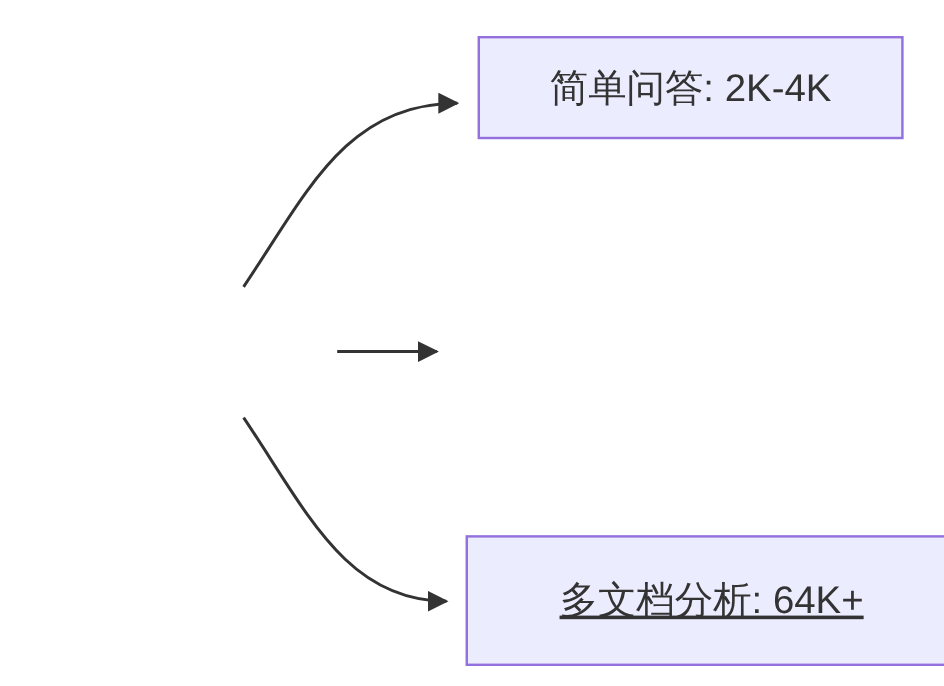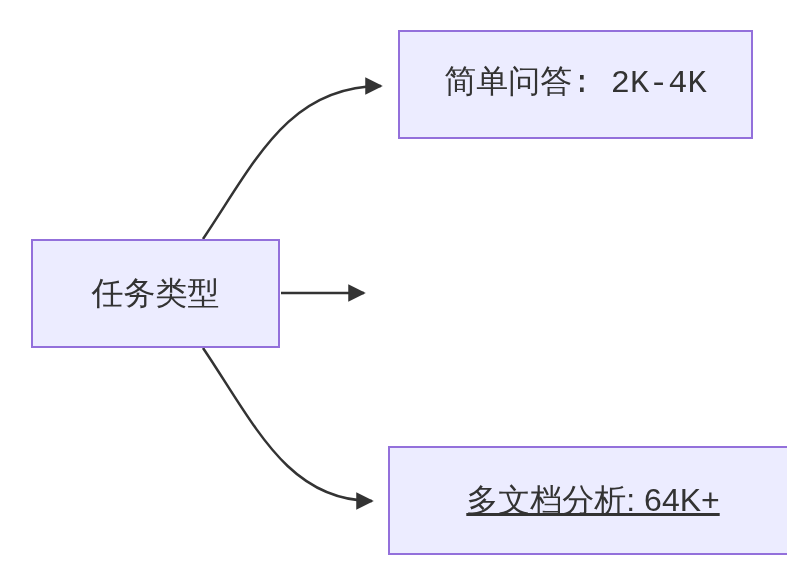--- a/index.html
+++ b/index.html
@@ -40,43 +40,40 @@
     border: 2px solid var(--node-border);
     display: flex;
     align-items: center;
     justify-content: center;
     color: var(--text);
     font-size: 32px;
     line-height: 1.2;
     white-space: nowrap;
   }
   .node-root   { left: 31px;  top: 239px; width: 249px; height: 109px; }
-  .node-b0     { left: 398px; top: 30px;  width: 355px; height: 109px; font-family: Liberation Mono, monospace; }
+  .node-b0     { left: 398px; top: 30px;  width: 355px; height: 86px; }
   .node-b1     { left: 380px; top: 238px; width: 390px; height: 110px; }
   .node-b2     { left: 388px; top: 446px; width: 410px; height: 109px; text-decoration: underline; }
 </style>
 </head>
 <body>
 
 <div class="canvas">
 
   <svg class="edges" viewBox="0 0 787 572" aria-hidden="true">
     <defs>
       <marker id="arrow" viewBox="0 0 10 10" refX="9" refY="5" markerWidth="7" markerHeight="7" orient="auto-start-reverse">
         <path class="arrowhead" d="M 0 0 L 10 5 L 0 10 z"></path>
       </marker>
     </defs>
     <path class="edge" marker-end="url(#arrow)" d="M 203 239 C 255 162, 288 86, 381 86"></path>
     <path class="edge" marker-end="url(#arrow)" d="M 281 293 L 364 293"></path>
     <path class="edge" marker-end="url(#arrow)" d="M 203 348 C 255 425, 288 501, 372 501"></path>
   </svg>
 
-  <div class="node node-root">
-    <span>任务类型</span>
-  </div>
 
   <div class="node node-b0">
     <span>简单问答: 2K-4K</span>
   </div>
 
 
   <div class="node node-b2">
     <span>多文档分析: 64K+</span>
   </div>
 

